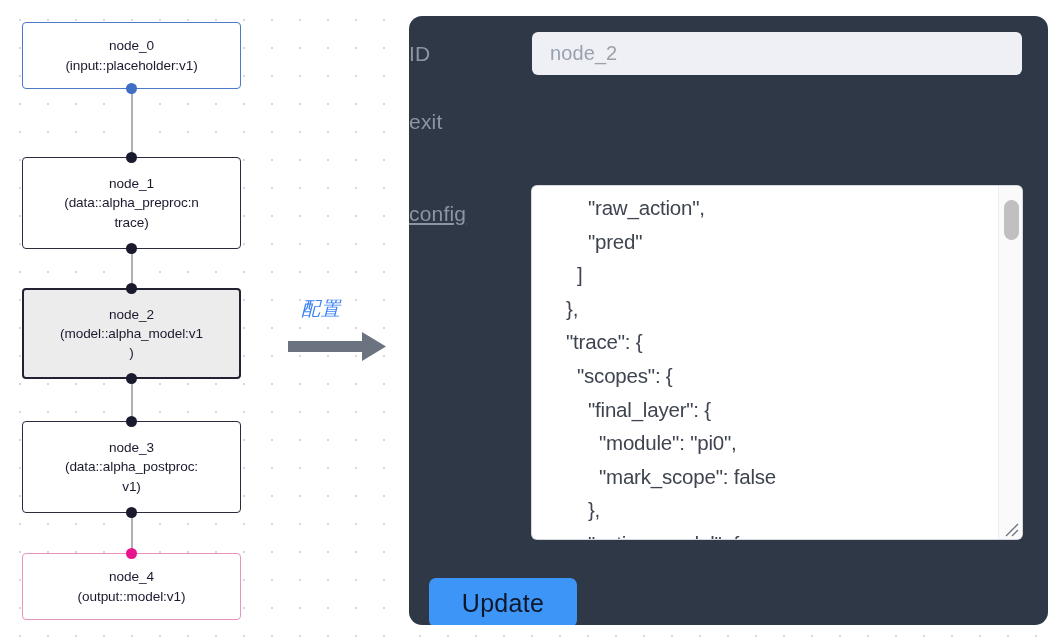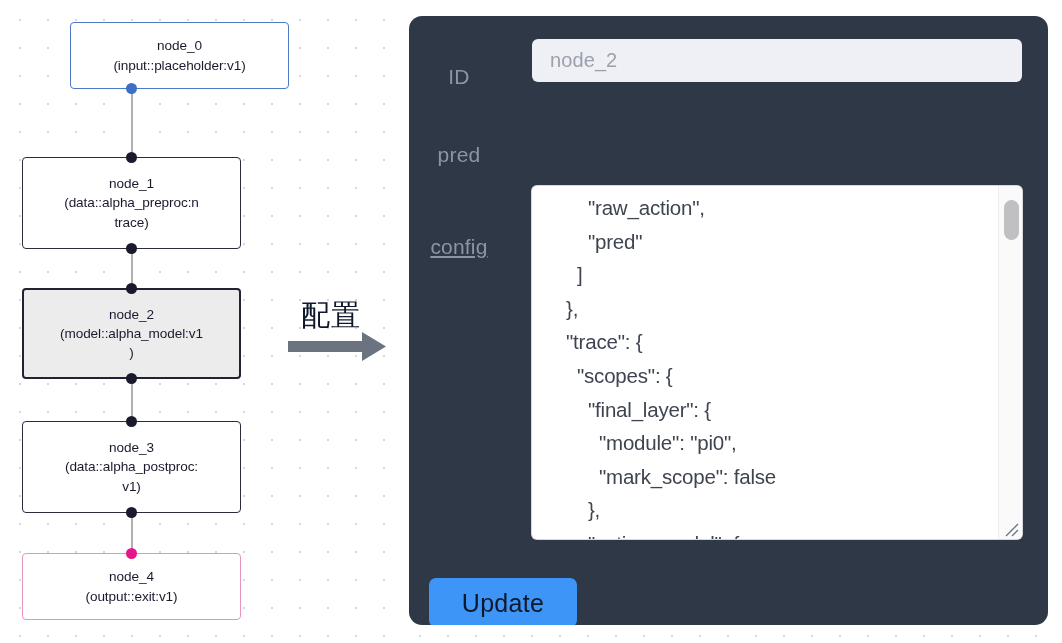--- a/index.html
+++ b/index.html
@@ -90,24 +90,25 @@
 
   
   #arrow-group {
     position: absolute;
     left: 288px; top: 296px;
     width: 104px; height: 70px;
   }
   #arrow-label {
     position: absolute;
     left: 13px; top: 0px;
-    font-size: 29px;
-    color: #0f172a;
+    font-size: 19px;
+    color: #3b82f6;
     letter-spacing: 1px;
     font-family: "DejaVu Sans", "Liberation Sans", sans-serif;
+    font-style: italic;
   }
   #arrow-shape { position: absolute; left: 0; top: 34px; }
 
   
   #config-panel {
     position: absolute;
     left: 409px; top: 16px;
     width: 639px; height: 609px;
     background: #2e3847;
     border-radius: 13px;
@@ -115,27 +116,26 @@
     overflow: hidden;
   }
 
   .field-row {
     position: absolute;
     display: flex;
     align-items: center;
   }
   .field-label {
     width: 123px;
-    text-align: center;
+    text-align: left;
     padding-right: 23px;
     color: #8c95a3;
     font-size: 21px;
     letter-spacing: 0.2px;
     font-weight: 400;
-    margin-top: 33px;
   }
   .text-field {
     background: #eef0f5;
     border: none;
     border-radius: 6px;
     color: #9aa1ad;
     font-size: 20px;
     font-family: "Liberation Sans", "DejaVu Sans", sans-serif;
     padding: 0 18px;
     outline: none;
@@ -218,21 +218,21 @@
 <div id="canvas">
 
   <div id="graph-area"></div>
   <div id="panel-grid-strip"></div>
 
   <div class="edge" style="top:88px;height:72px;"></div>
   <div class="edge" style="top:248px;height:72px;"></div>
   <div class="edge" style="top:376px;height:72px;"></div>
   <div class="edge" style="top:512px;height:72px;"></div>
 
-  <div class="node start" style="top:22px;height:67px;margin-left:48px;">
+  <div class="node start" style="top:22px;height:67px;">
     <span class="node-label">node_0
 (input::placeholder:v1)</span>
   </div>
   <div class="port blue" style="top:83px;"></div>
 
   <div class="node" style="top:157px;height:92px;">
     <span class="node-label">node_1
 (data::alpha_preproc:n
 trace)</span>
   </div>
@@ -250,40 +250,40 @@
   <div class="node" style="top:421px;height:92px;">
     <span class="node-label">node_3
 (data::alpha_postproc:
 v1)</span>
   </div>
   <div class="port" style="top:416px;"></div>
   <div class="port" style="top:507px;"></div>
 
   <div class="node end" style="top:553px;height:67px;">
     <span class="node-label">node_4
-(output::exit:v1)</span>
+(output::model:v1)</span>
   </div>
   <div class="port pink" style="top:548px;"></div>
 
   <div id="arrow-group">
     <div id="arrow-label">配置</div>
     <svg id="arrow-shape" width="104" height="34" viewBox="0 0 104 34">
       <path d="M0 11 L74 11 L74 2 L98 16.5 L74 31 L74 22 L0 22 Z" fill="#6b7280"></path>
     </svg>
   </div>
 
   <div id="config-panel">
 
     <div class="field-row" id="row-id">
       <div class="field-label">ID</div>
       <div class="text-field" id="field-id">node_2</div>
     </div>
 
     <div class="field-row" id="row-type">
-      <div class="field-label">pred</div>
+      <div class="field-label">exit</div>
     </div>
 
     <div class="field-row" id="row-config">
       <div class="field-label" id="label-config">config</div>
 
       <div id="config-box">
         <pre id="config-text">        "raw_action",
         "pred"
       ]
     },

